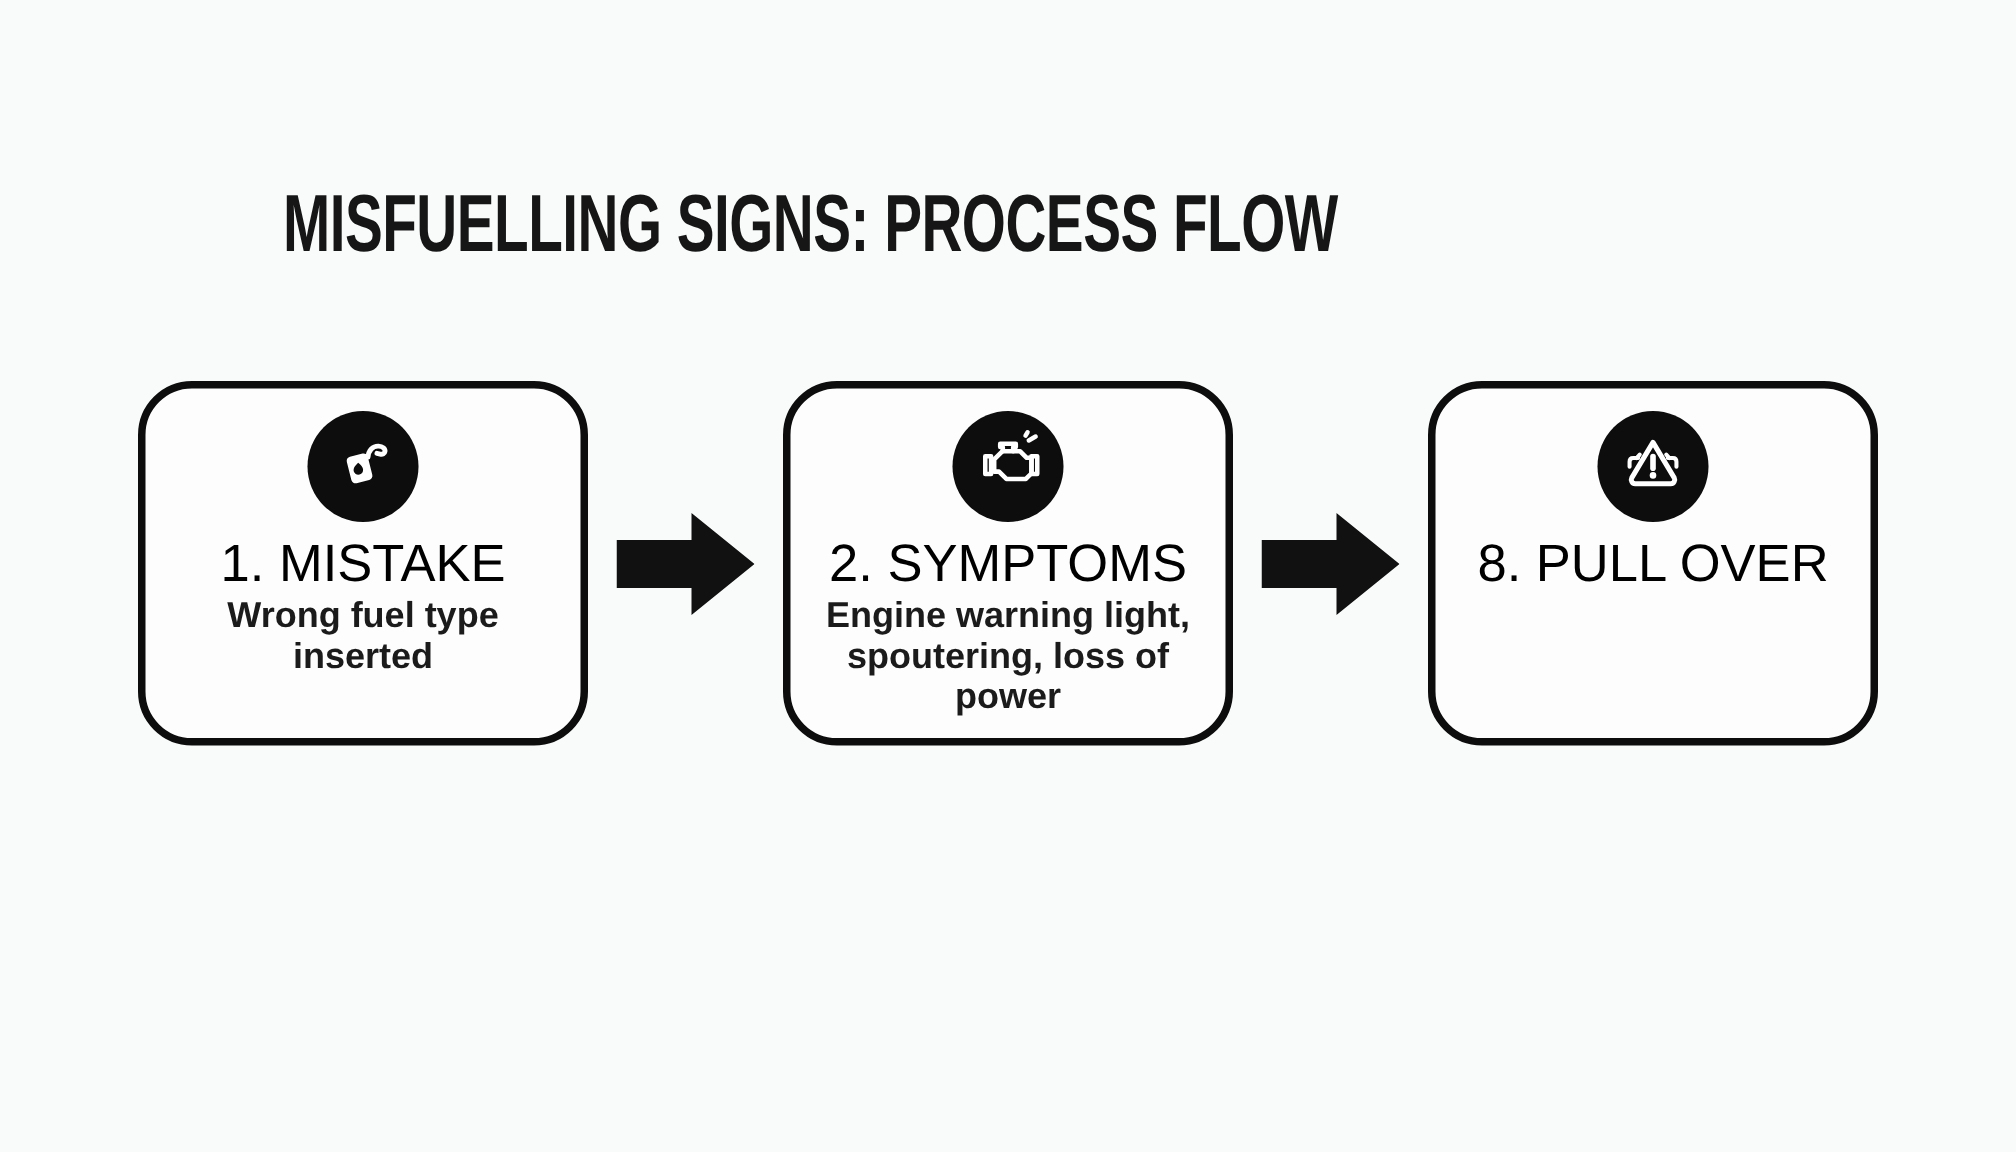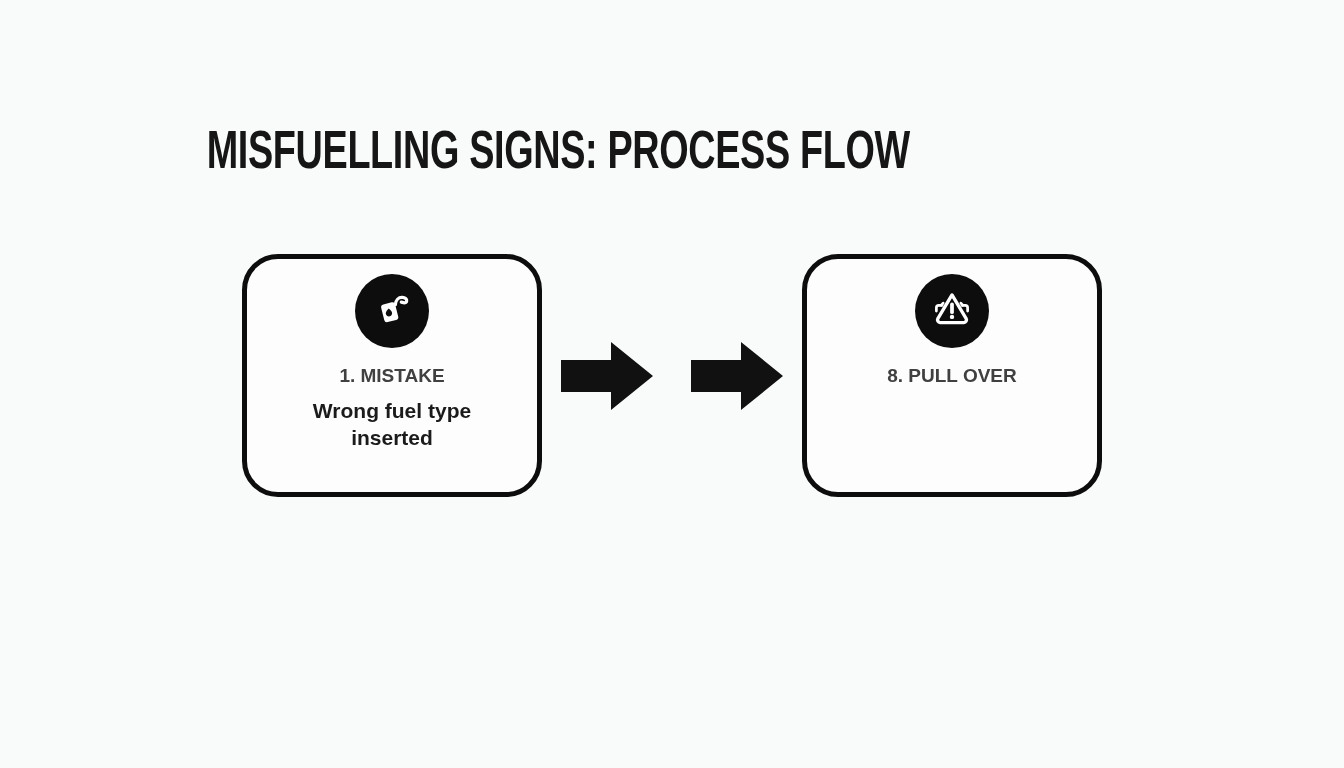--- a/index.html
+++ b/index.html
@@ -11,21 +11,21 @@
     height: 768px;
     position: relative;
     overflow: hidden;
     background: #f9fafa;
     font-family: "Liberation Sans", sans-serif;
     color: #141414;
   }
   .title-wrap {
     position: absolute;
     top: 118px;
-    left: 18px;
+    left: 0;
     width: 1080px;
     text-align: center;
   }
   .title {
     display: inline-block;
     font-size: 54px;
     font-weight: 700;
     letter-spacing: -0.5px;
     color: #161616;
     transform: scaleX(0.70);
@@ -59,29 +59,29 @@
     border-radius: 50%;
     background: #0d0d0d;
     margin-top: 15px;
     display: flex;
     align-items: center;
     justify-content: center;
     flex: 0 0 auto;
   }
   .step-heading {
     margin-top: 13px;
-    font-size: 19px;
-    font-weight: 700;
+    font-size: 35px;
+    font-weight: 400;
     line-height: 30px;
-    color: #404040;
+    color: #000000;
     white-space: nowrap;
   }
   .step-desc {
     margin-top: 6px;
-    font-size: 21px;
+    font-size: 24px;
     font-weight: 700;
     line-height: 27px;
     color: #1b1b1b;
     white-space: pre-line;
   }
   .arrow {
     margin: 0 19px;
     flex: 0 0 auto;
     line-height: 0;
   }
@@ -113,20 +113,40 @@
   </div>
 
   <div class="arrow">
     <span>
       <svg width="92" height="76" viewBox="0 0 92 76">
         <path d="M0 22 H50 V4 L92 38 L50 72 V54 H0 Z" fill="#111111"></path>
       </svg>
     </span>
   </div>
 
+  <div class="step-box">
+    <div class="icon-circle">
+      <span>
+        <svg width="52" height="52" viewBox="0 0 48 48">
+          <g fill="none" stroke="#ffffff" stroke-width="2.8" stroke-linejoin="round" stroke-linecap="round">
+            <path d="M20.8 16.5v-2.7h-1.6v-1.9h9.6v1.9h-1.6v2.7"></path>
+            <path d="M15.5 21.5l5-5h11l4 4h3v9.5l-3.5 3.5H23l-4.5-4.5h-3v-7.5z"></path>
+            <path d="M10 19.5h3.6v11H10z"></path>
+            <path d="M38.4 19.5H42v11h-3.6z"></path>
+            <path d="M36.8 9.8l4.2-2.4"></path>
+            <path d="M34.8 6.8l1.2-2"></path>
+          </g>
+        </svg>
+      </span>
+    </div>
+    <div class="step-heading">2. SYMPTOMS</div>
+    <div class="step-desc">Engine warning light,
+spoutering, loss of
+power</div>
+  </div>
 
   <div class="arrow">
     <span>
       <svg width="92" height="76" viewBox="0 0 92 76">
         <path d="M0 22 H50 V4 L92 38 L50 72 V54 H0 Z" fill="#111111"></path>
       </svg>
     </span>
   </div>
 
   <div class="step-box">

